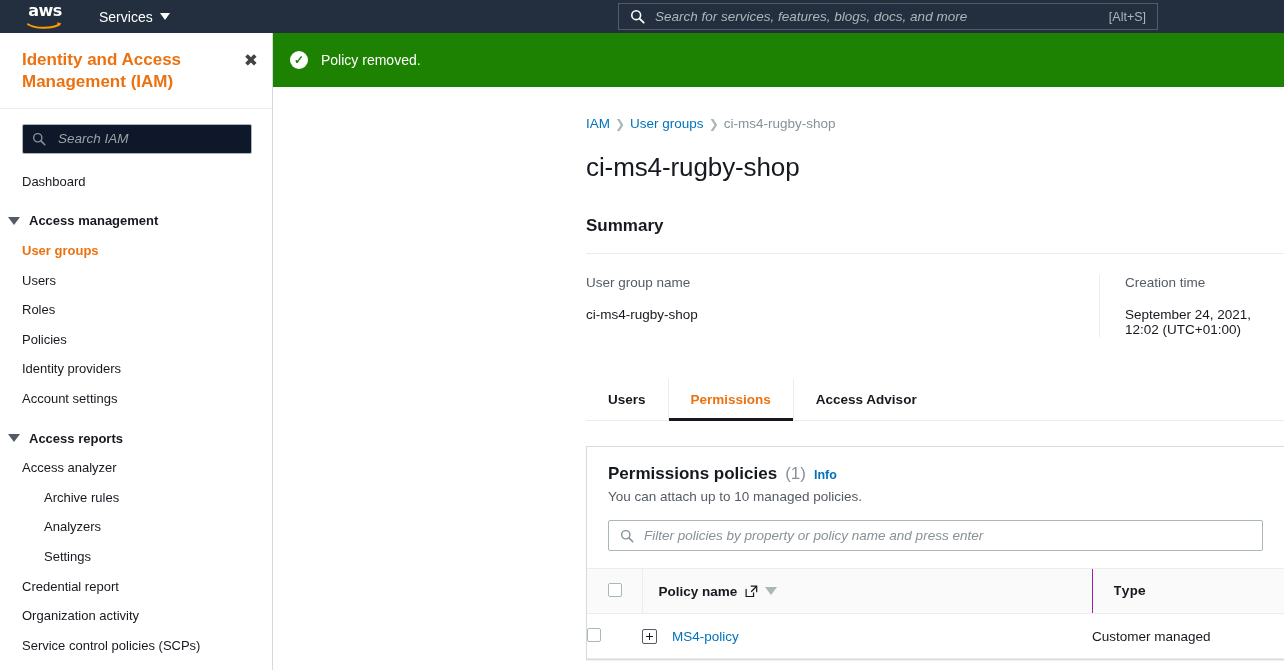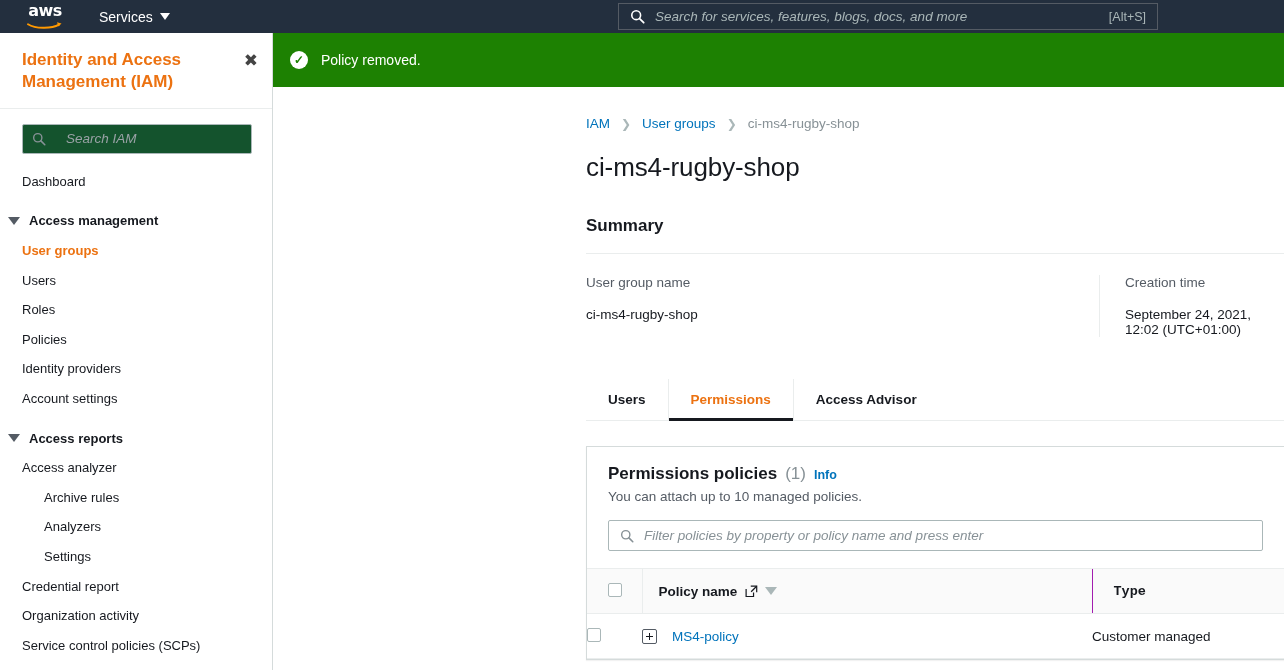--- a/index.html
+++ b/index.html
@@ -94,23 +94,23 @@
   }
   .sb-close {
     font-size: 17px; font-weight: 700; color: #444;
     cursor: pointer; line-height: 1; margin-top: 3px;
     font-family: "DejaVu Sans", sans-serif;
   }
   .sb-searchwrap { padding: 15px 20px 0 22px; }
   .sb-search {
     height: 30px;
     border: 1px solid #aab7b8; border-radius: 2px;
-    display: flex; align-items: center; gap: 20px;
+    display: flex; align-items: center; gap: 12px;
     padding: 0 9px;
-    background: #14532d;
+    background: #0f172a;
   }
   .sb-search .ph {
     font-size: 13.5px; font-style: italic; color: #9aa2a6;
   }
   .sb-nav { padding: 13px 0 0 0; }
   .nav-item {
     font-size: 13px; color: #16191f;
     padding: 7px 20px 7px 22px;
     cursor: pointer; line-height: 1.2;
     white-space: nowrap;
@@ -148,21 +148,21 @@
   .check-circle {
     width: 18px; height: 18px; border-radius: 50%;
     background: #fff; color: #1d8102;
     display: flex; align-items: center; justify-content: center;
     font-size: 12px; font-weight: 700;
     flex: 0 0 auto;
   }
   .content { padding: 0 0 0 0; flex: 1 1 auto; overflow: hidden; }
 
   .crumbs {
-    display: flex; align-items: center; gap: 11px;
+    display: flex; align-items: center; gap: 5px;
     font-size: 13.5px;
     padding: 29px 3px 0 313px;
   }
   .crumbs a { color: #0073bb; text-decoration: none; cursor: pointer; }
   .crumbs .sep {
     color: #aab7b8; font-size: 12px;
   }
   .crumbs .cur { color: #879196; }
 
   .page-title {

